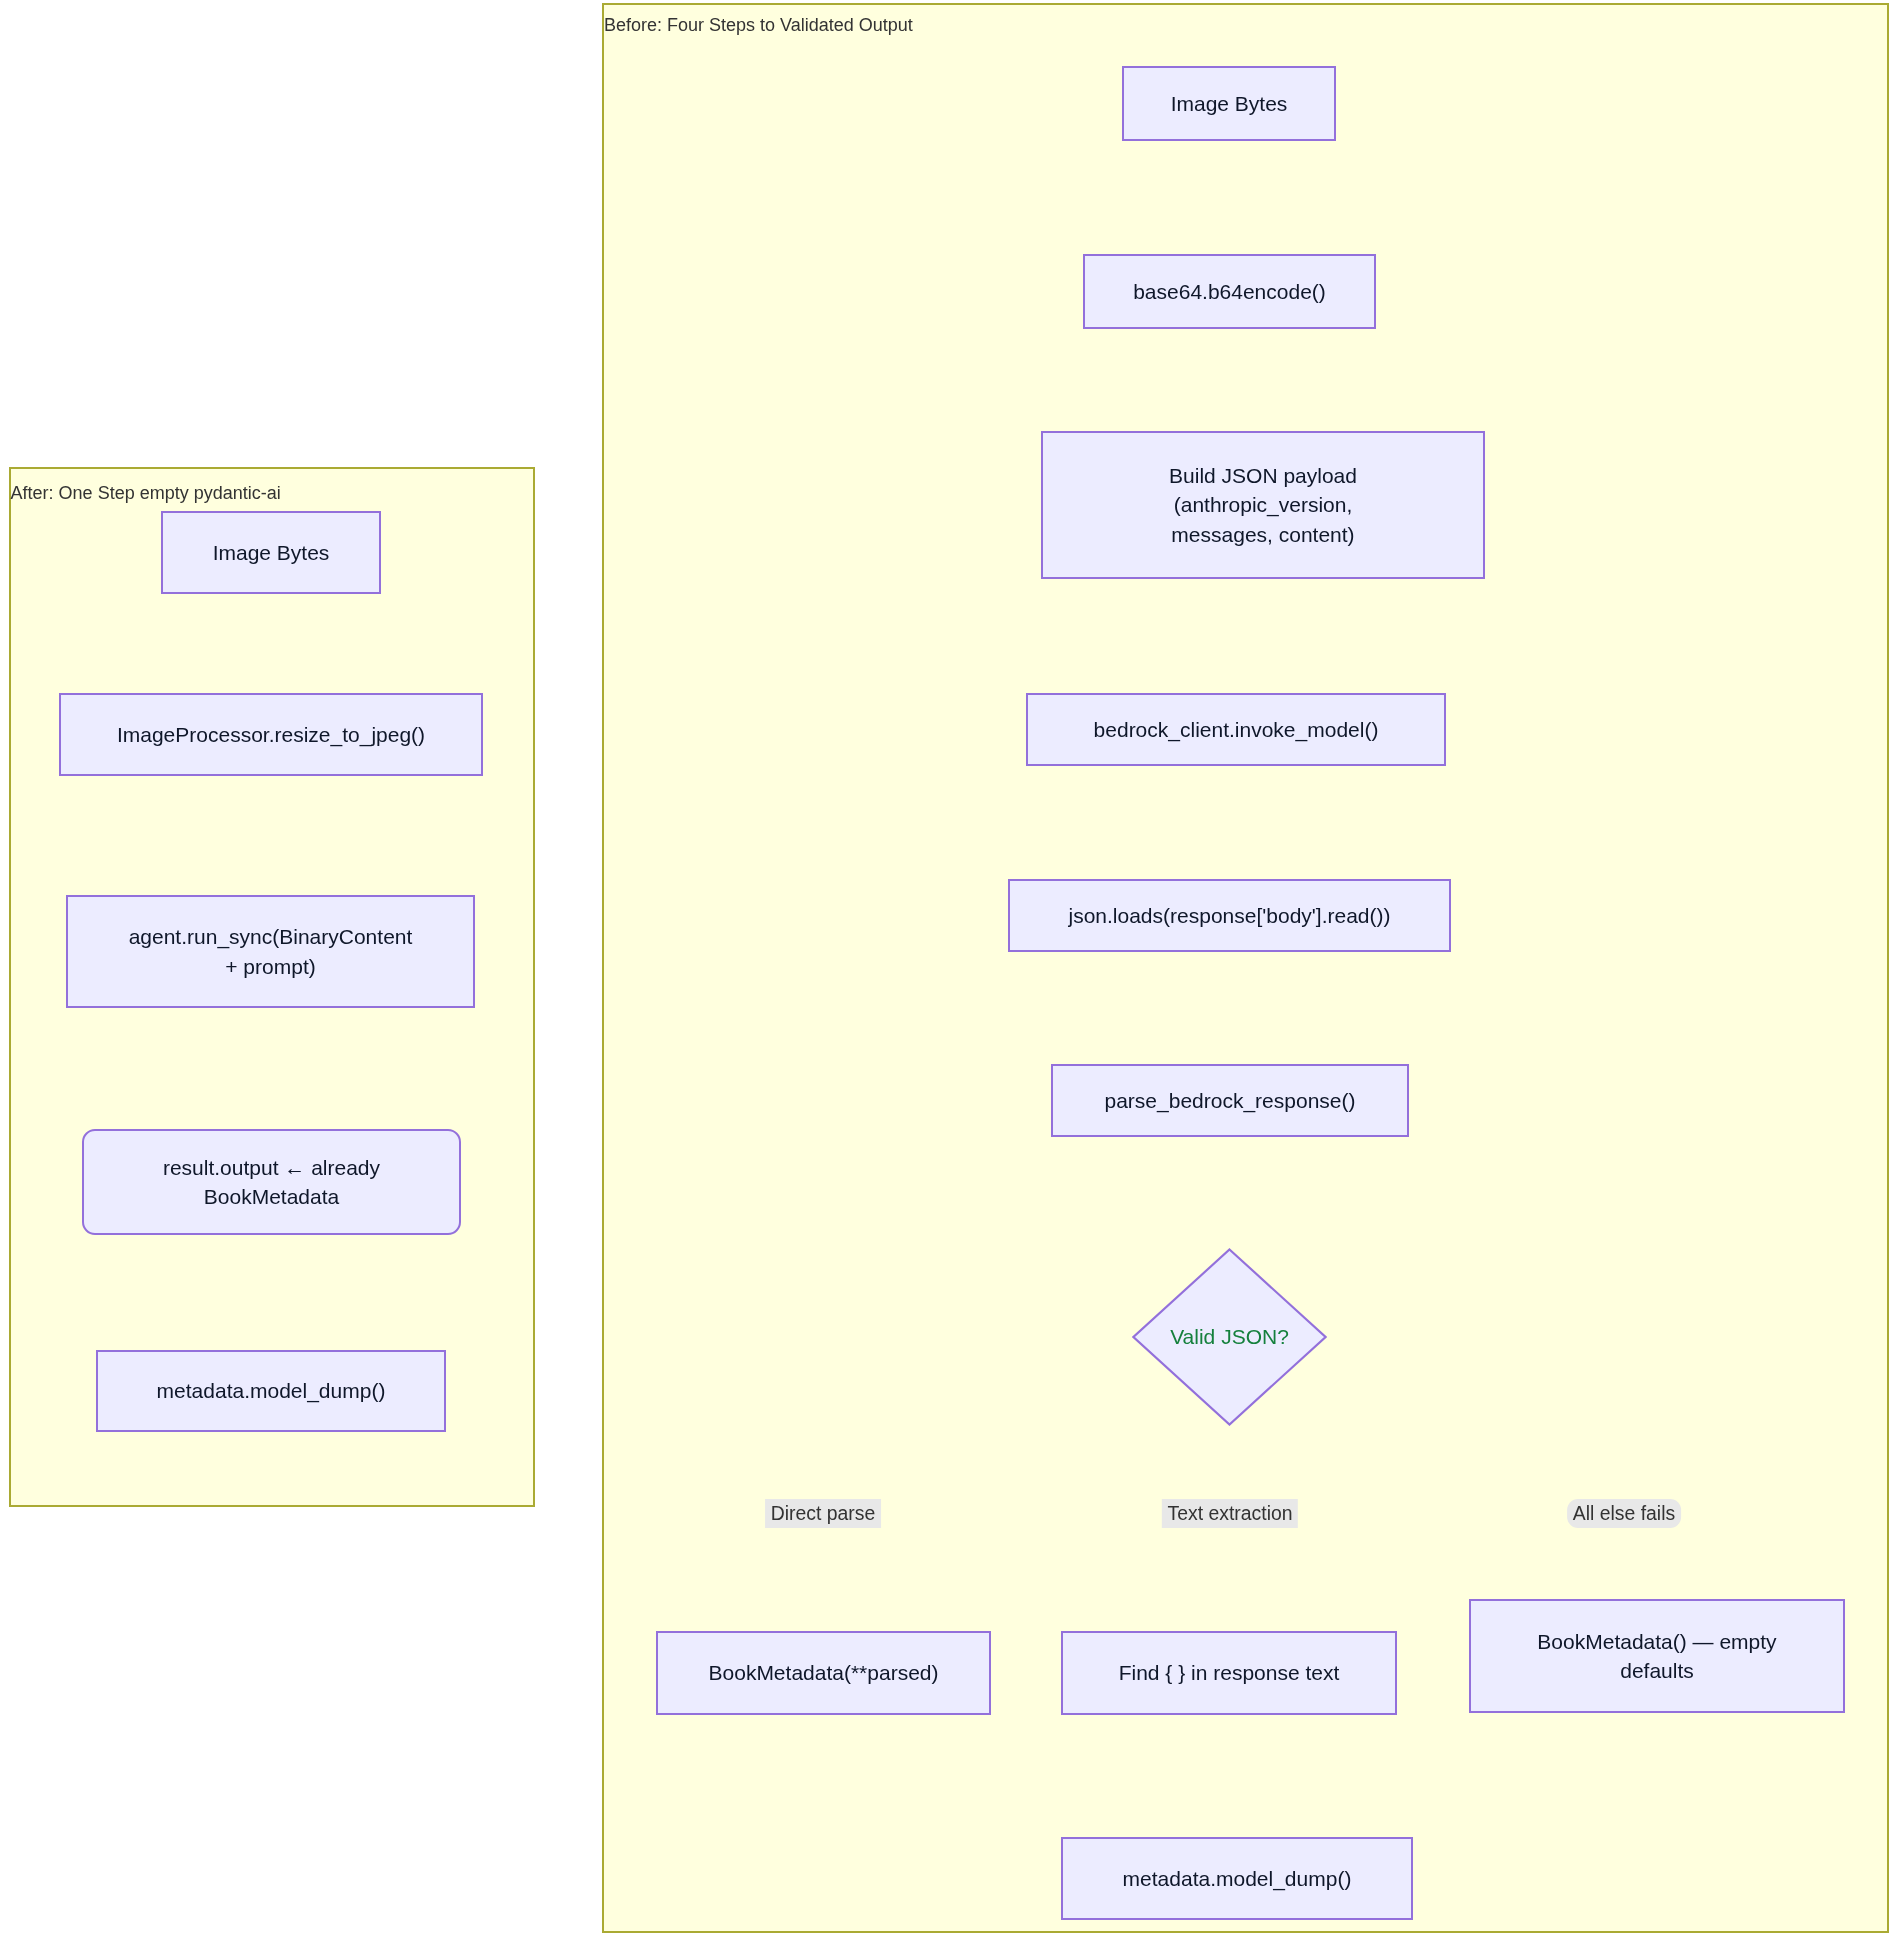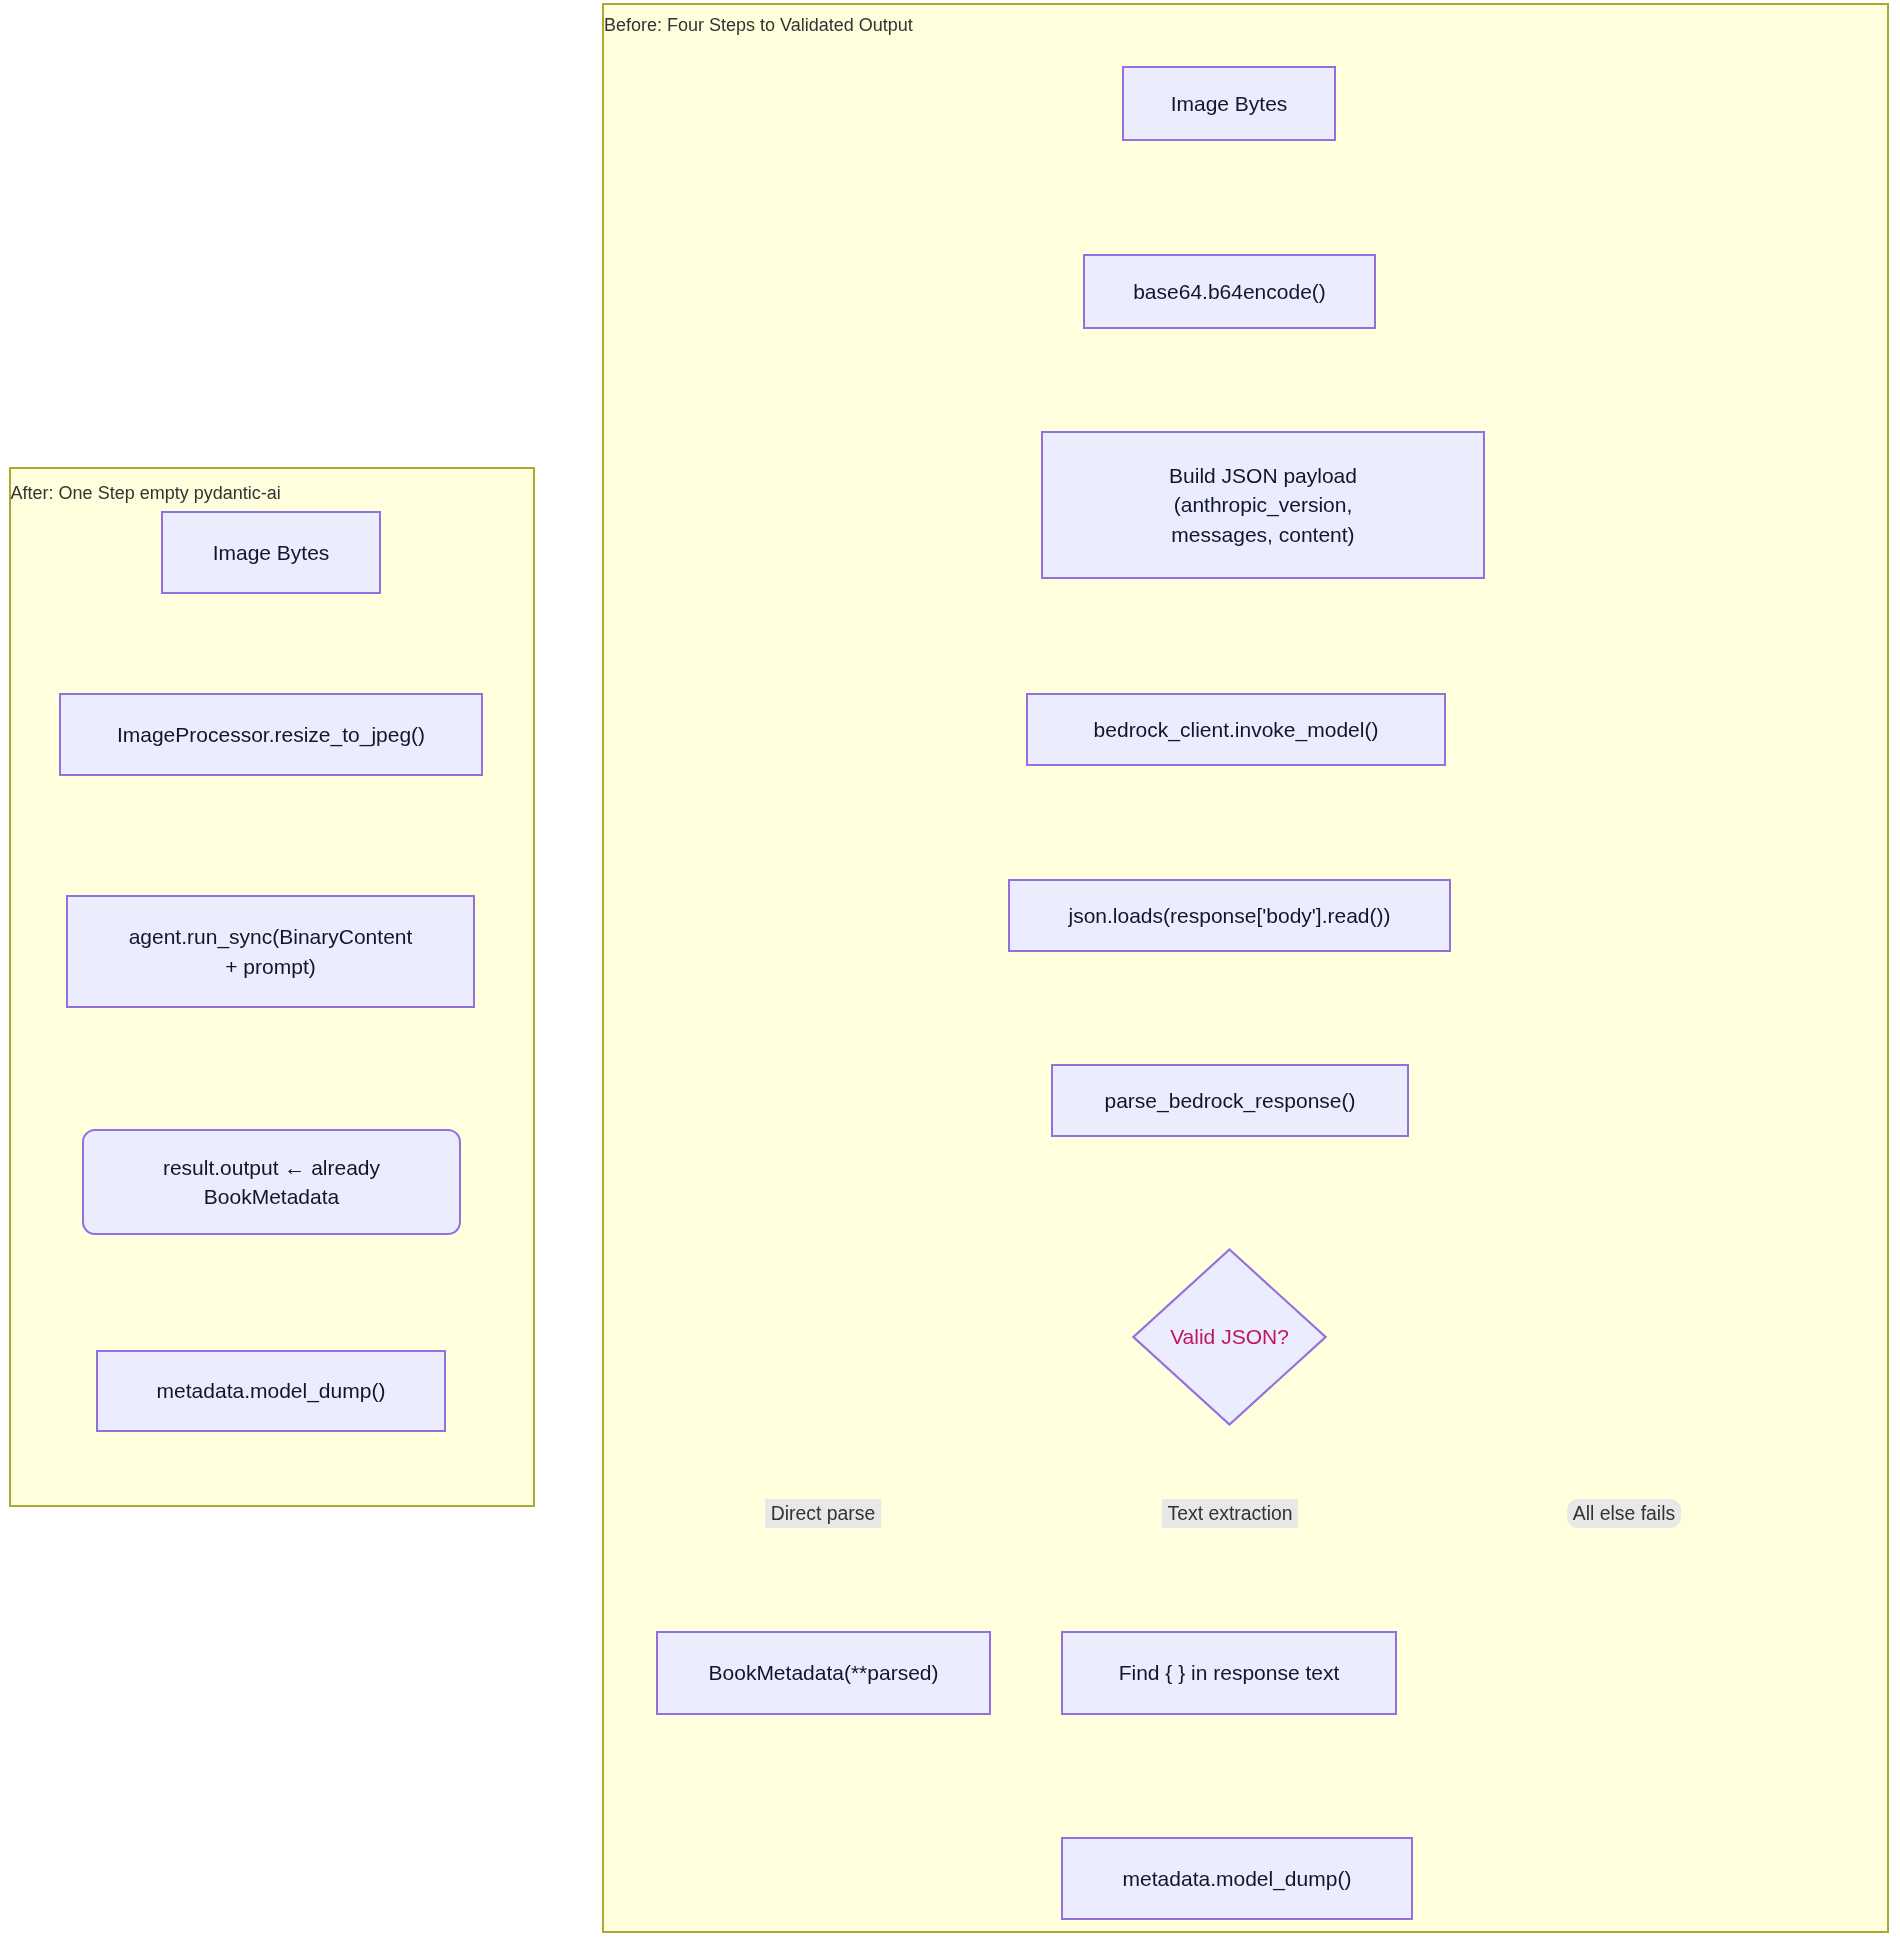--- a/index.html
+++ b/index.html
@@ -70,21 +70,21 @@
   .diamond-shape {
     position: absolute;
     left: 0; top: 0;
     width: 100%;
     height: 100%;
   }
   .diamond-label {
     position: relative;
     z-index: 2;
     font-size: 21px;
-    color: #be185d;
+    color: #15803d;
     text-align: center;
     white-space: nowrap;
   }
   .edge-label {
     position: absolute;
     background: #e8e8e8;
     color: #333333;
     font-size: 19.4px;
     padding: 2.9px 5.7px;
     white-space: nowrap;
@@ -183,17 +183,19 @@
   </div>
 
   <div class="edge-label" style="left:823px; top:1499px;">Direct parse</div>
   <div class="edge-label" style="left:1230px; top:1499px;">Text extraction</div>
   <div class="edge-label" style="left:1624px; top:1499px;border-radius:11px;">All else fails</div>
 
   <div class="node" id="node-b8" style="left:656px; top:1631px; width:335px; height:84px;">BookMetadata(**parsed)</div>
 
   <div class="node" id="node-b9" style="left:1061px; top:1631px; width:336px; height:84px;">Find { } in response text</div>
 
+  <div class="node" id="node-b10" style="left:1469px; top:1599px; width:376px; height:114px;">BookMetadata() — empty
+defaults</div>
 
   <div class="node" id="node-b11" style="left:1061px; top:1837px; width:352px; height:83px;">metadata.model_dump()</div>
 
 </div>
 
 
 </body></html>

